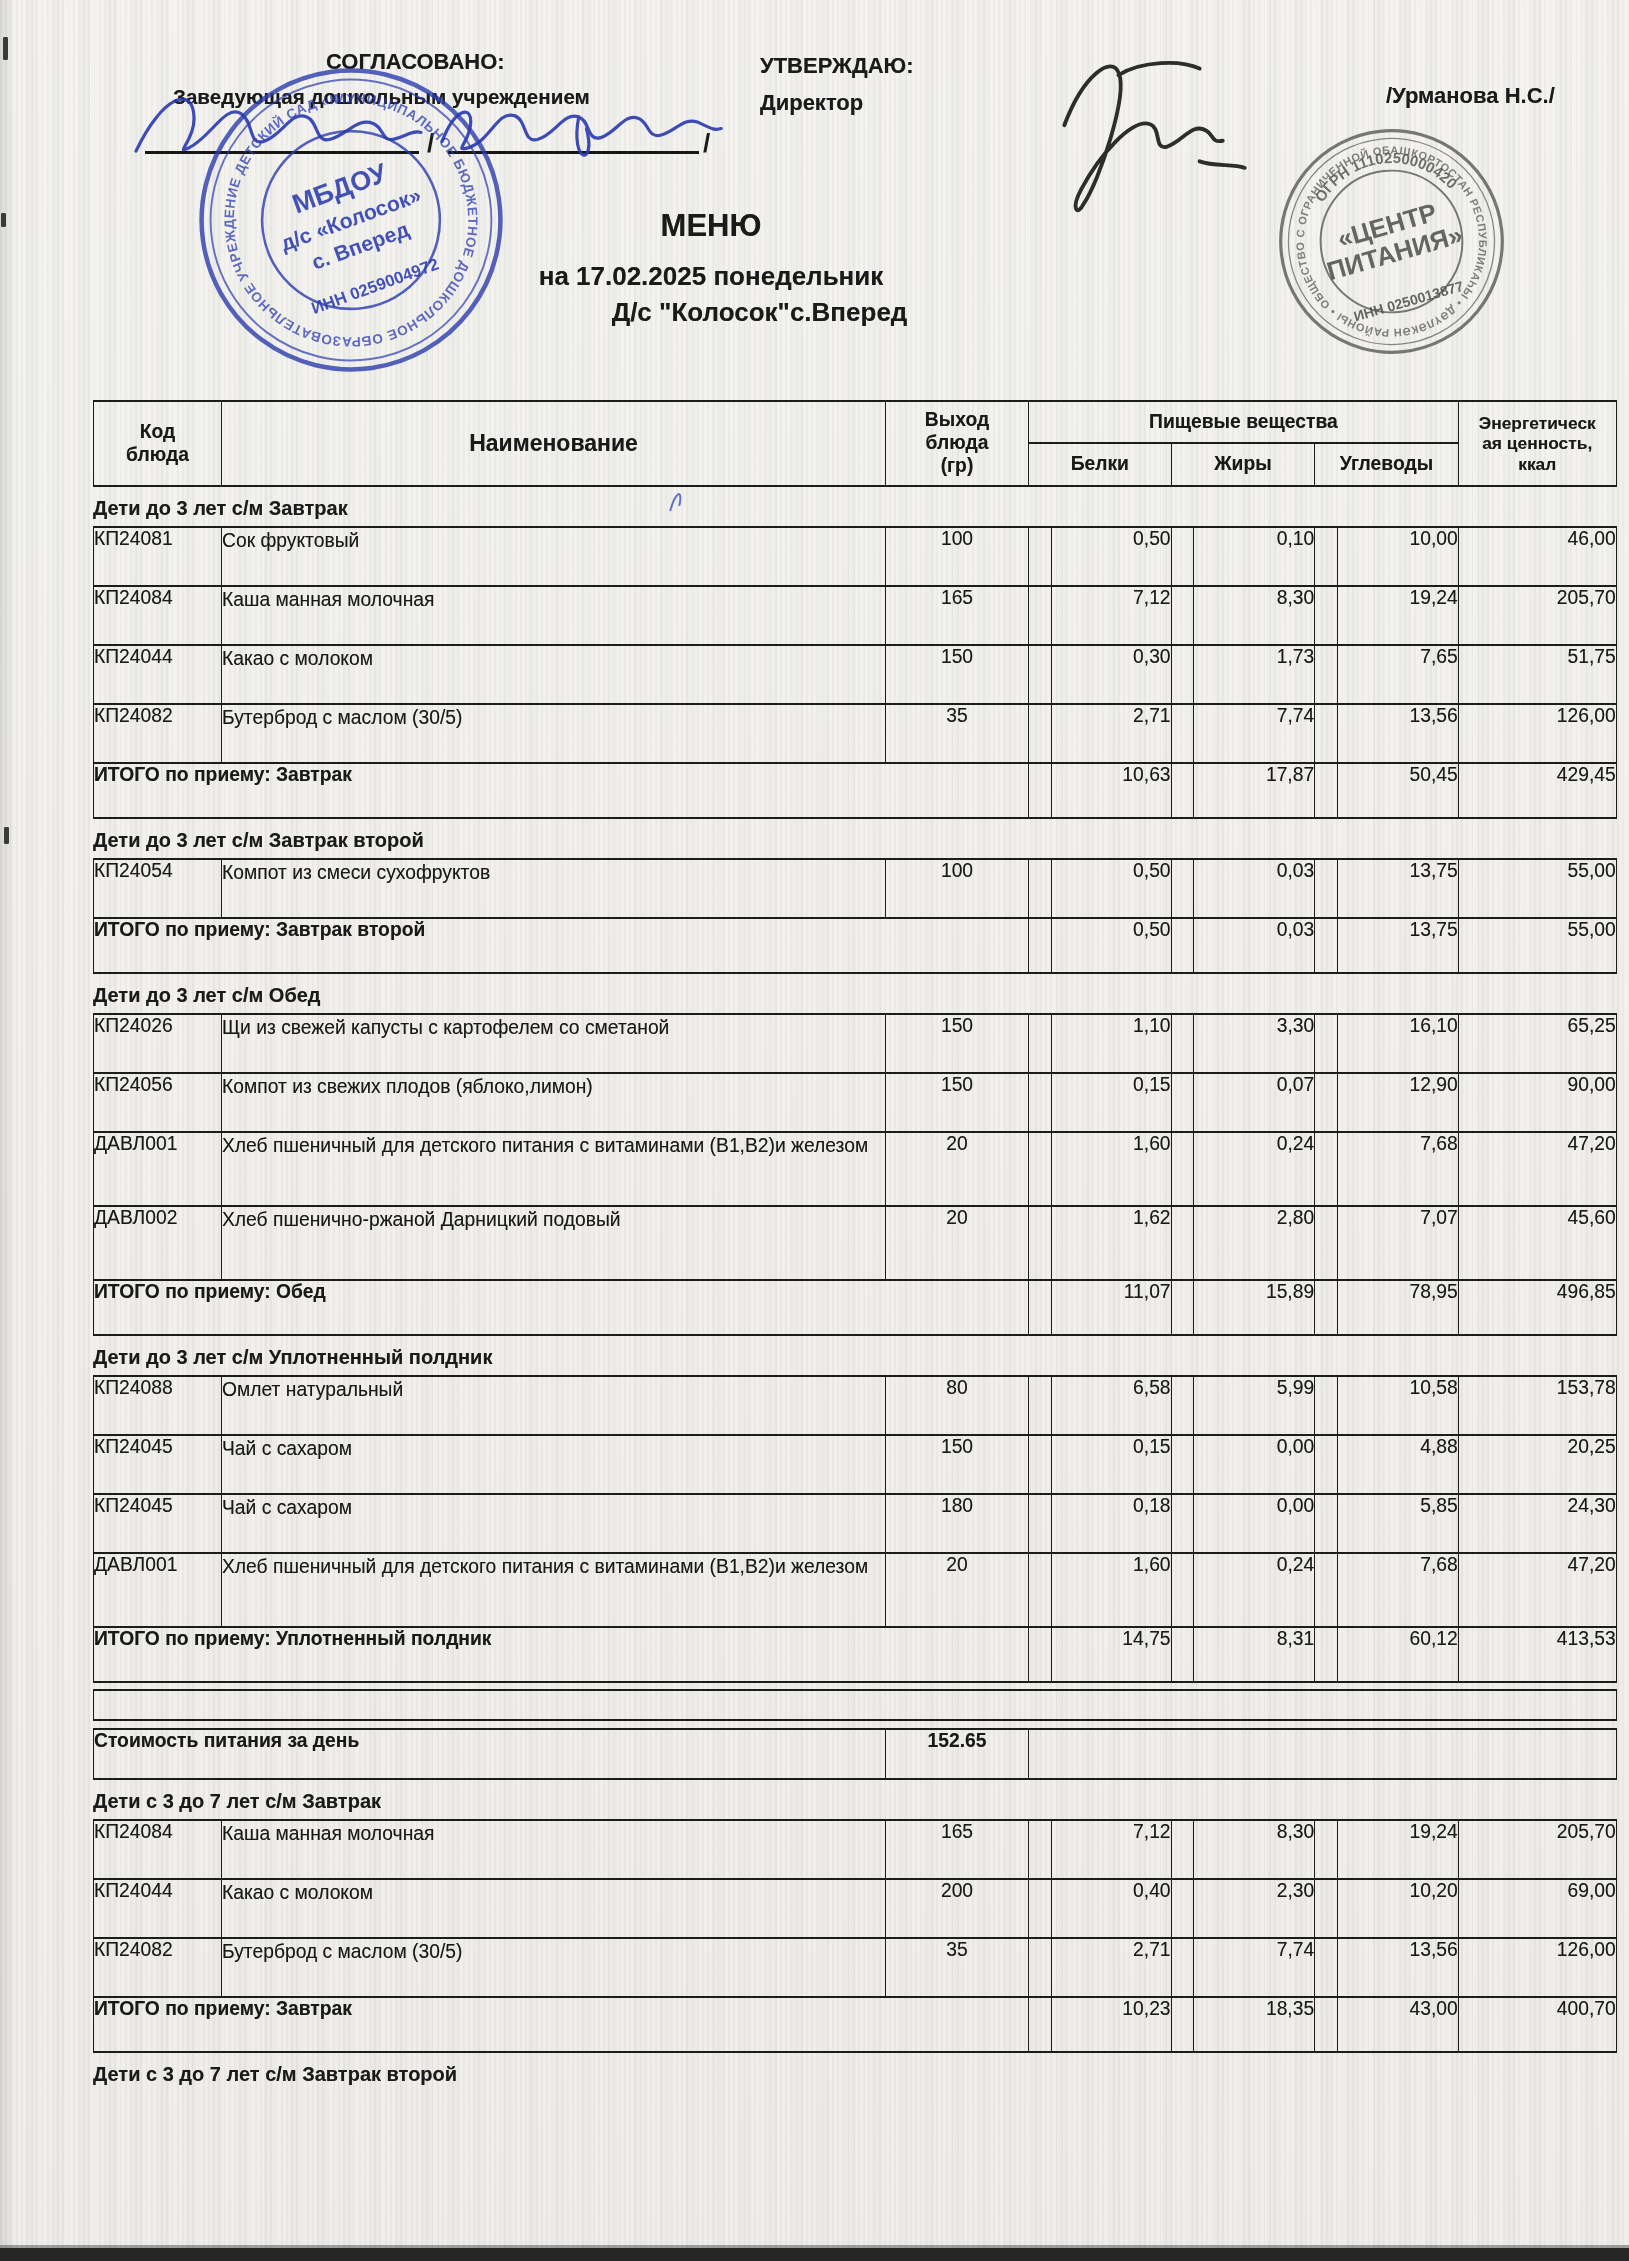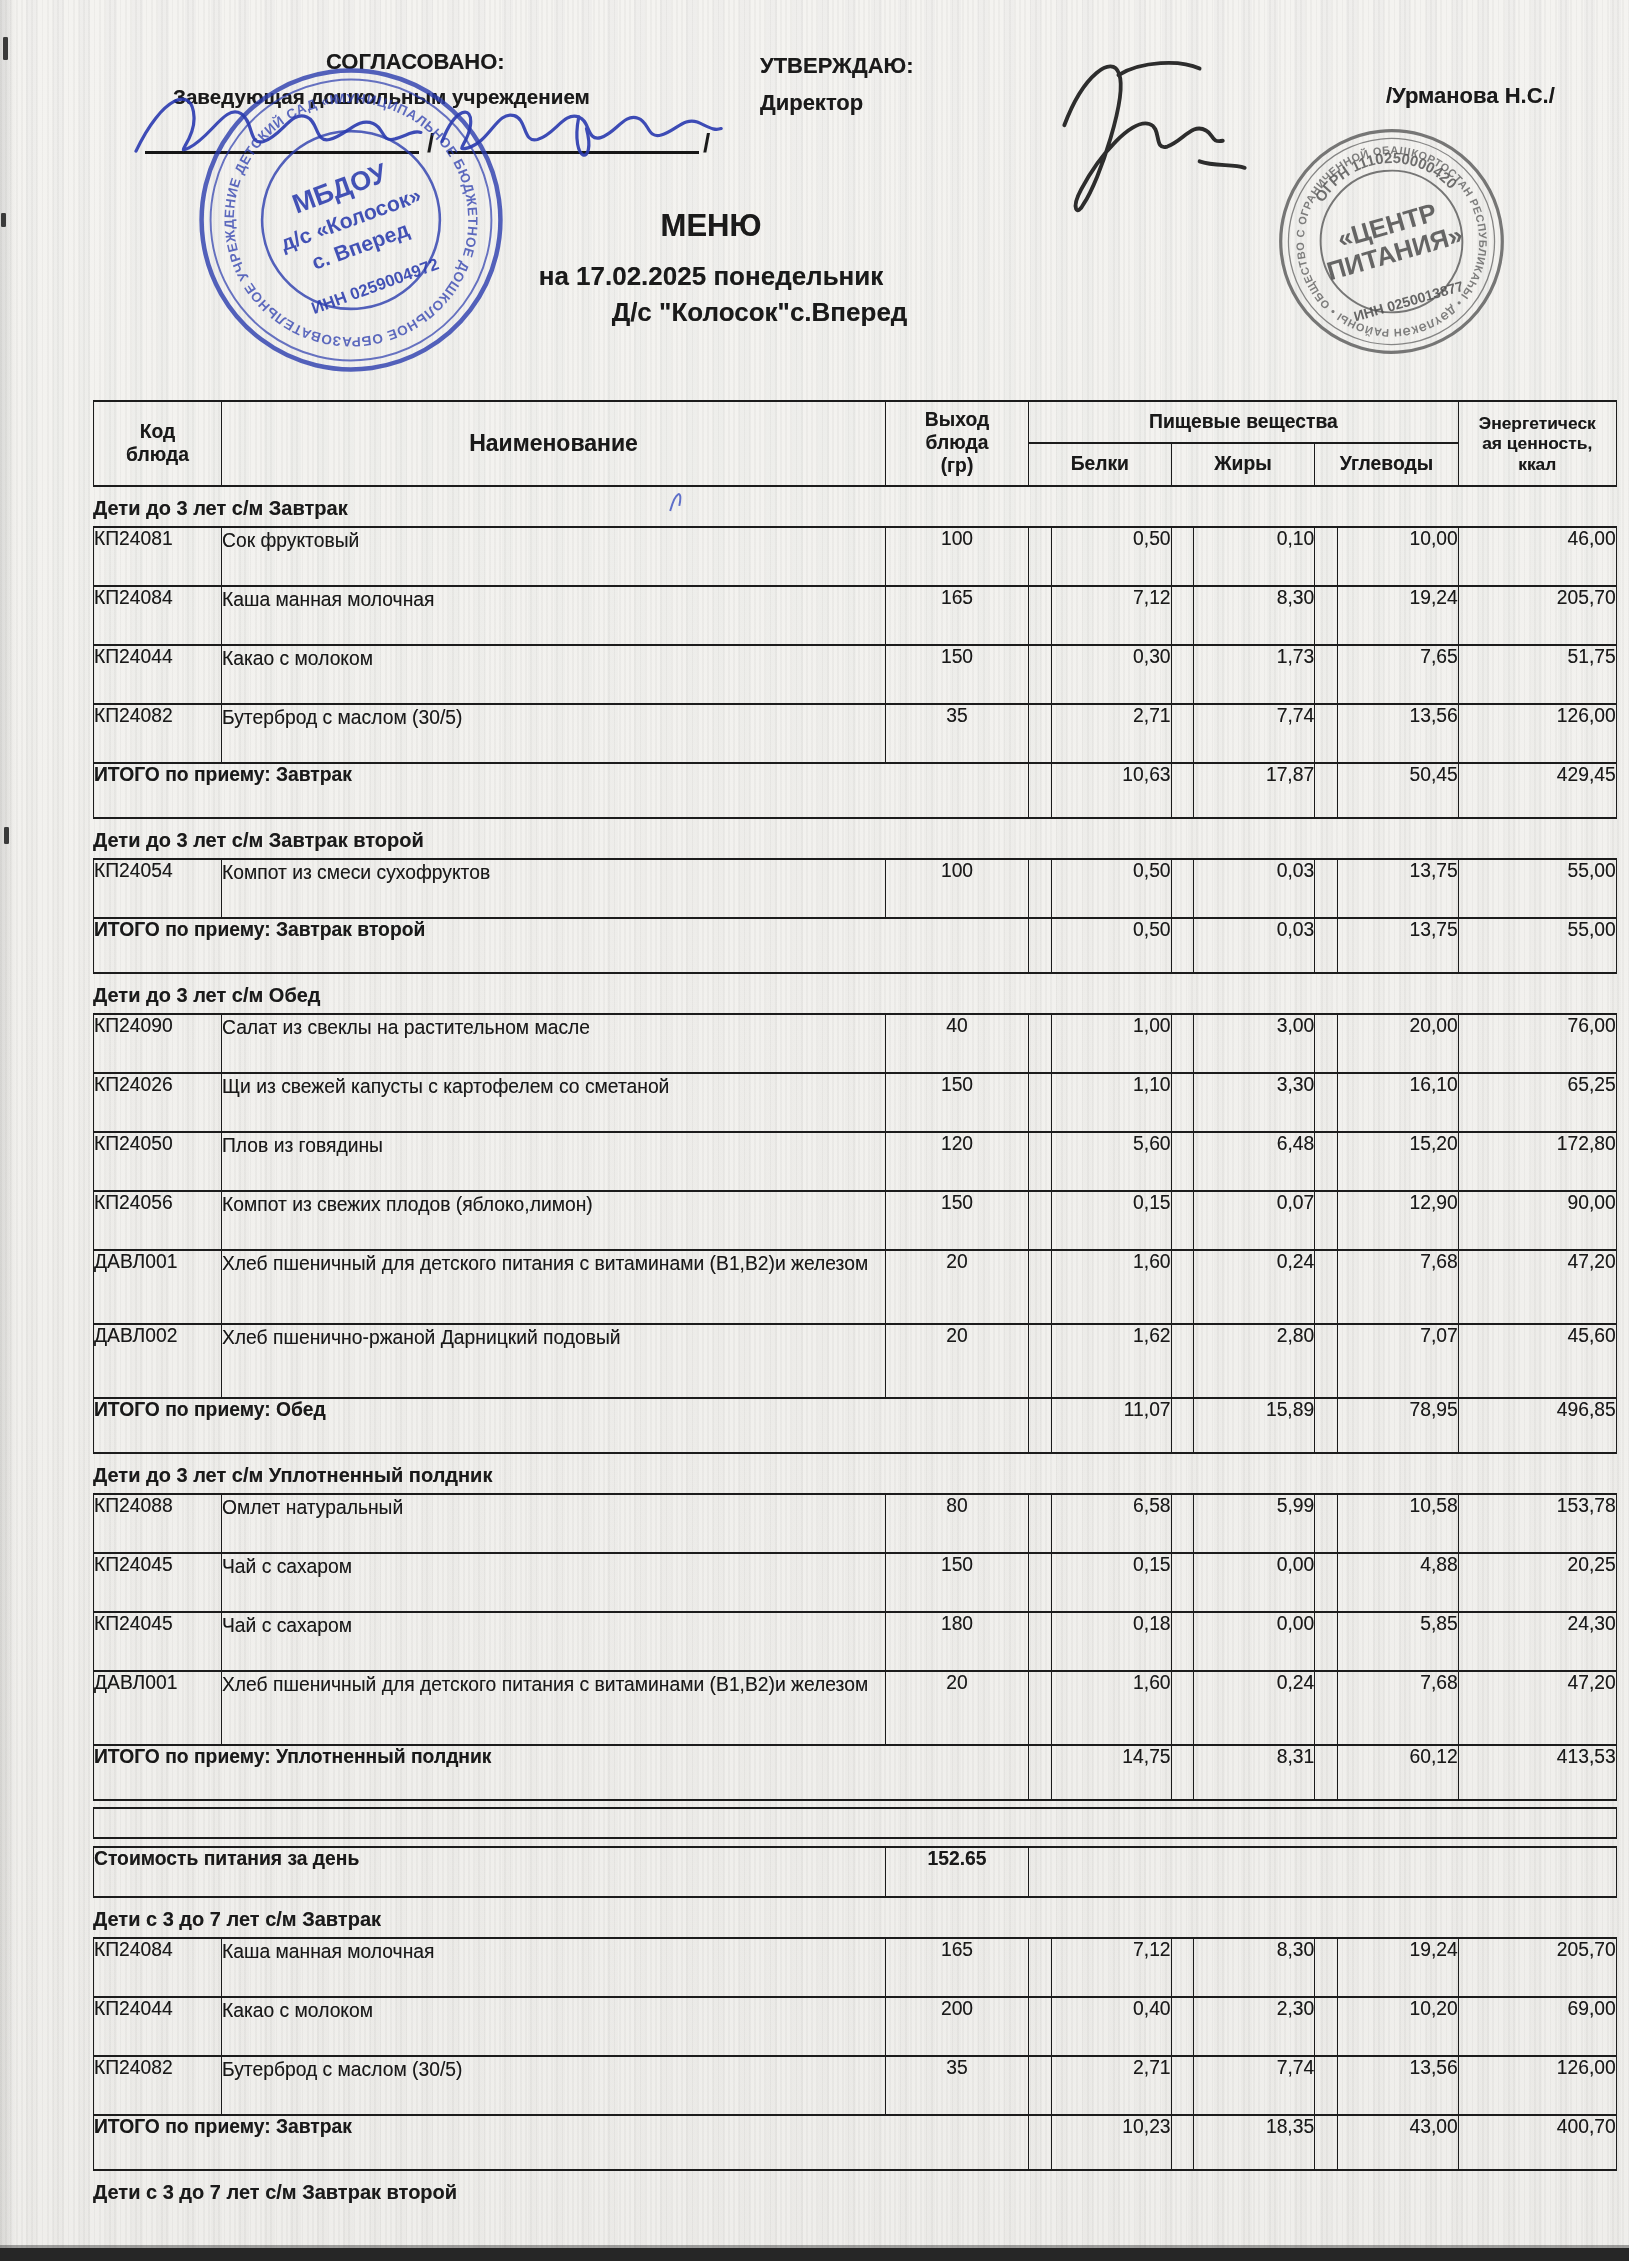--- a/index.html
+++ b/index.html
@@ -310,55 +310,31 @@
         <col style="width:143px">
       <col style="width:22.6px">
         <col style="width:120px">
       <col style="width:22.6px">
         <col style="width:121px">
       <col style="width:22.6px">
         <col style="width:121px">
       <col style="width:158px">
     </colgroup>
     <tbody>
-        <tr class="r">
-      <td class="code">КП24090</td>
-      <td class="name">Салат из свеклы на растительном масле</td>
-      <td class="out">40</td>
-      <td></td>
-          <td class="val">1,00</td>
-      <td></td>
-          <td class="val">3,00</td>
-      <td></td>
-          <td class="val">20,00</td>
-      <td class="kcal">76,00</td>
-    </tr>
     <tr class="r">
       <td class="code">КП24026</td>
       <td class="name">Щи из свежей капусты с картофелем со сметаной</td>
       <td class="out">150</td>
       <td></td>
           <td class="val">1,10</td>
       <td></td>
           <td class="val">3,30</td>
       <td></td>
           <td class="val">16,10</td>
       <td class="kcal">65,25</td>
-    </tr>
-    <tr class="r">
-      <td class="code">КП24050</td>
-      <td class="name">Плов из говядины</td>
-      <td class="out">120</td>
-      <td></td>
-          <td class="val">5,60</td>
-      <td></td>
-          <td class="val">6,48</td>
-      <td></td>
-          <td class="val">15,20</td>
-      <td class="kcal">172,80</td>
     </tr>
     <tr class="r">
       <td class="code">КП24056</td>
       <td class="name">Компот из свежих плодов (яблоко,лимон)</td>
       <td class="out">150</td>
       <td></td>
           <td class="val">0,15</td>
       <td></td>
           <td class="val">0,07</td>
       <td></td>

